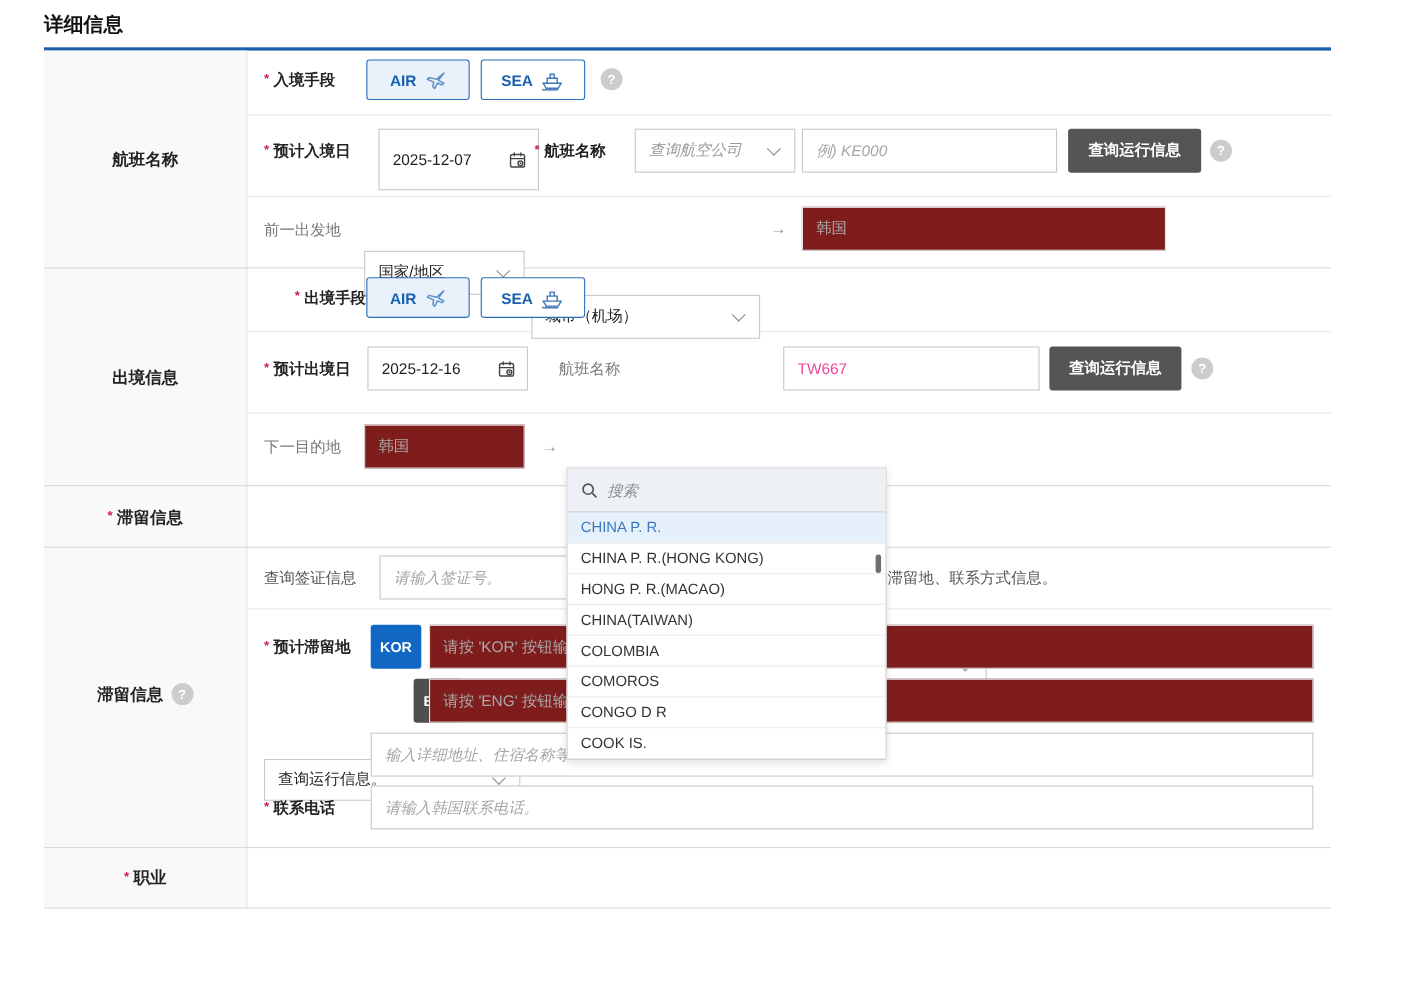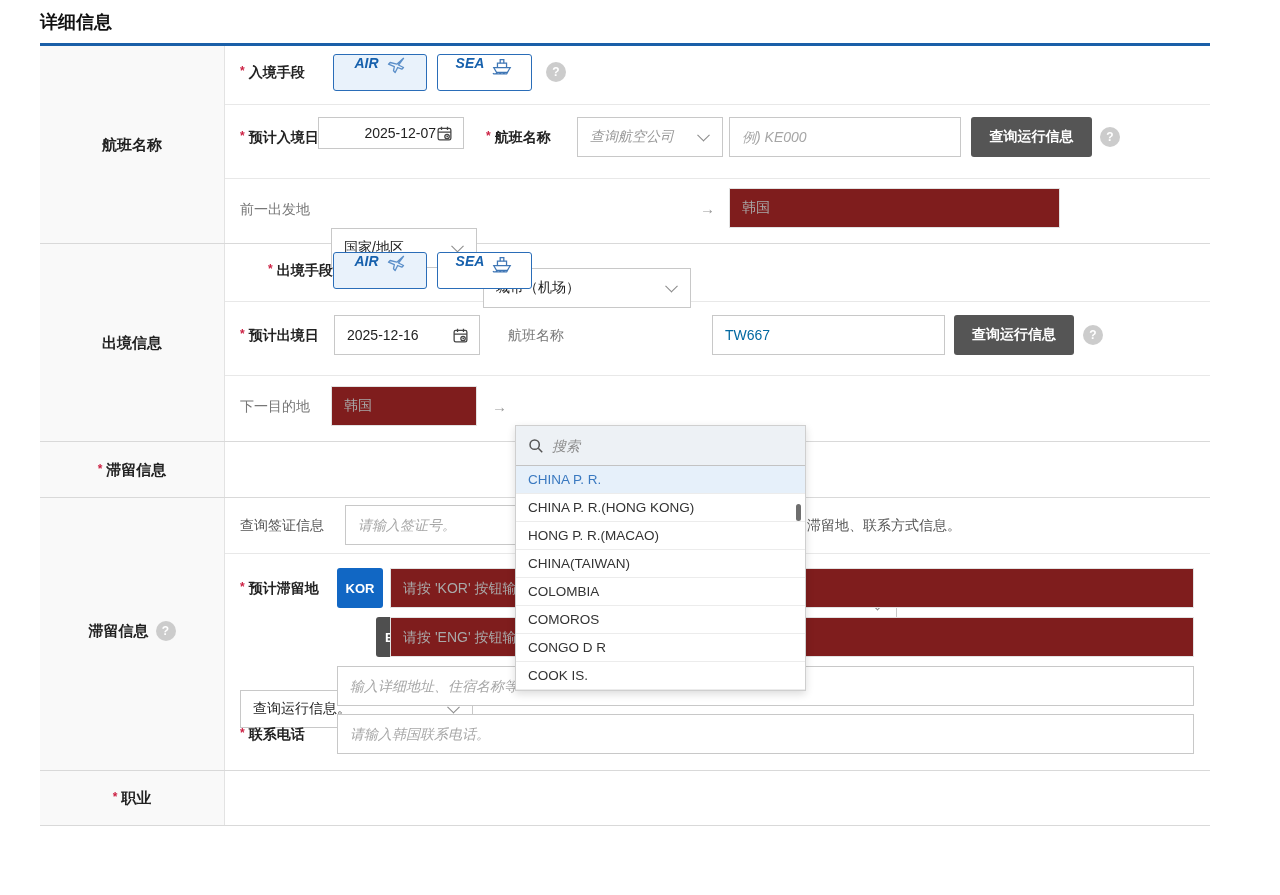--- a/index.html
+++ b/index.html
@@ -14,33 +14,33 @@
   .leftcol-bg { background:#f9f9f9; }
   .vline { background:#e3e3e3; }
   .sep-row { background:#e8e8e8; }
   .sep-section { background:#d9d9d9; }
 
   .sect-label { width:184px; text-align:center; font-size:15px; font-weight:bold; color:#222; }
   .field-label { font-size:14px; font-weight:bold; color:#222; white-space:nowrap; }
   .field-label.soft { font-weight:normal; color:#777; }
   .star { color:#cc2244; font-size:12px; margin-right:4px; vertical-align:2px; }
 
-  .mode-btn { display:flex; align-items:flex-start; justify-content:center; gap:7px;
+  .mode-btn { display:flex; align-items:center; justify-content:center; gap:7px;
     border:1px solid #2a6db8; border-radius:3px; background:#fff;
-    color:#1761ad; font-weight:bold; font-size:14px; cursor:pointer;font-style:italic; }
+    color:#1761ad; font-weight:bold; font-size:14px; cursor:pointer; }
   .mode-btn.selected { background:#e9f2fb; }
 
   .select { display:flex; align-items:center; background:#fff; border:1px solid #c8c8c8;
     padding:0 30px 0 12px; font-size:14px; color:#222; cursor:pointer; position:relative; }
   .select .chev { position:absolute; right:14px; top:50%; width:9px; height:9px;
     border-right:1.6px solid #8a8a8a; border-bottom:1.6px solid #8a8a8a;
     transform:translateY(-70%) rotate(45deg); }
   .select .ph { color:#999; font-style:italic; }
 
-  .input { border:1px solid #c8c8c8; background:#fff; font-size:14px; color:#0369a1;
+  .input { border:1px solid #c8c8c8; background:#fff; font-size:14px; color:#ec4899;
     padding:0 12px; font-family:inherit; outline:none; }
   .input::placeholder { color:#a6a6a6; font-style:italic; }
   .input.disabled { background:#7f1d1d; border-color:#e2e2e2; color:#a9a9a9; }
   .input.disabled::placeholder { color:#a9a9a9; font-style:normal; }
 
   .datebox { display:flex; align-items:center; justify-content:space-between;
     border:1px solid #c8c8c8; background:#fff; padding:0 10px 0 12px; font-size:14px; color:#222; }
 
   .dark-btn { background:#555555; color:#fff; font-weight:bold; font-size:14px;
     border:none; border-radius:3px; cursor:pointer; font-family:inherit; }
@@ -123,21 +123,21 @@
         <path d="M7 14 V9 H17 V14"></path>
         <path d="M10 9 V5 H14 V9"></path>
         <path d="M2 20 q2 1.6 4 0 q2 1.6 4 0 q2 1.6 4 0 q2 1.6 4 0"></path>
       </svg>
   </button>
   <div class="abs help" style="left:546px; top:62px;">?</div>
 
   <div class="abs field-label" style="left:240px; top:129px;">
     <span class="star">*</span><span>预计入境日</span>
   </div>
-  <div class="abs datebox" style="left:318px; top:117px; width:146px; height:32px;justify-content:flex-end;">
+  <div class="abs datebox" style="left:344px; top:117px; width:146px; height:56px;">
     <span>2025-12-07</span>
     <svg class="icon" width="17" height="17" viewBox="0 0 20 20" fill="none" stroke="#444" stroke-width="1.5">
         <rect x="2.5" y="4" width="15" height="13.5" rx="2"></rect>
         <path d="M6.5 2 v4 M13.5 2 v4 M2.5 8.5 h15"></path>
         <circle cx="13" cy="13.5" r="2.6"></circle>
         <path d="M13 12.3 v1.3 h1.1"></path>
       </svg>
   </div>
   <div class="abs field-label" style="left:486px; top:129px;">
     <span class="star">*</span><span>航班名称</span>

